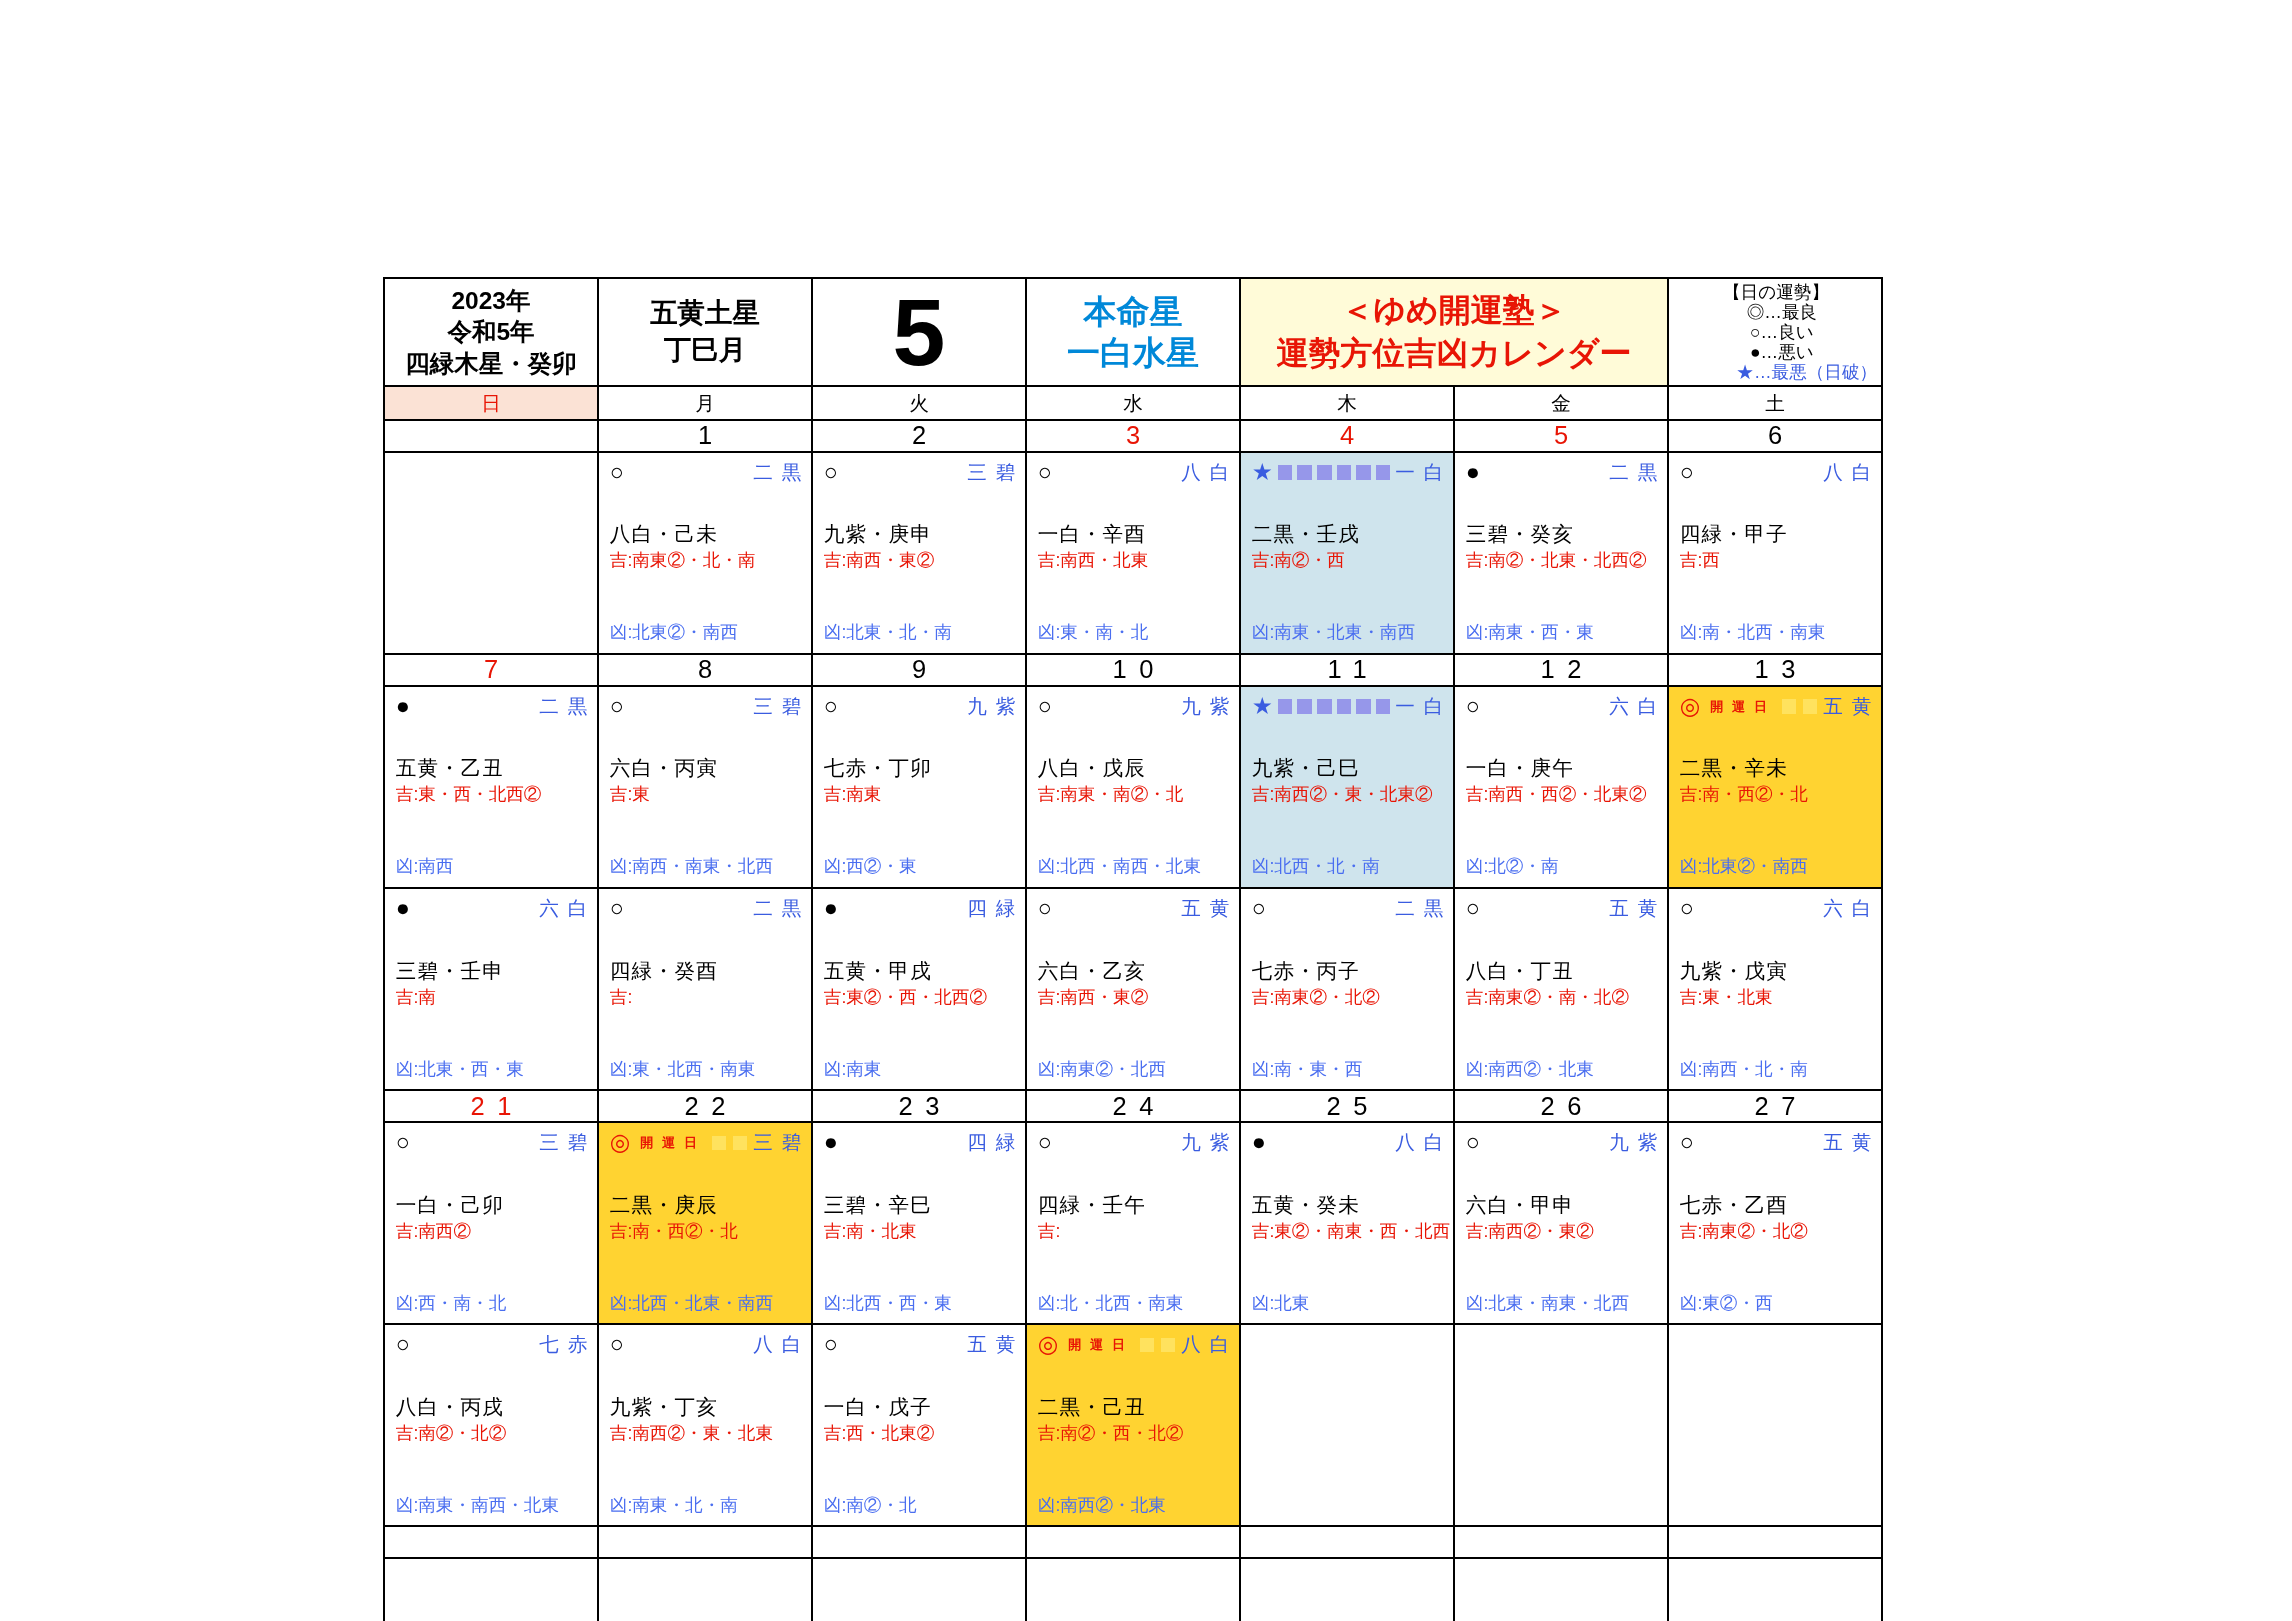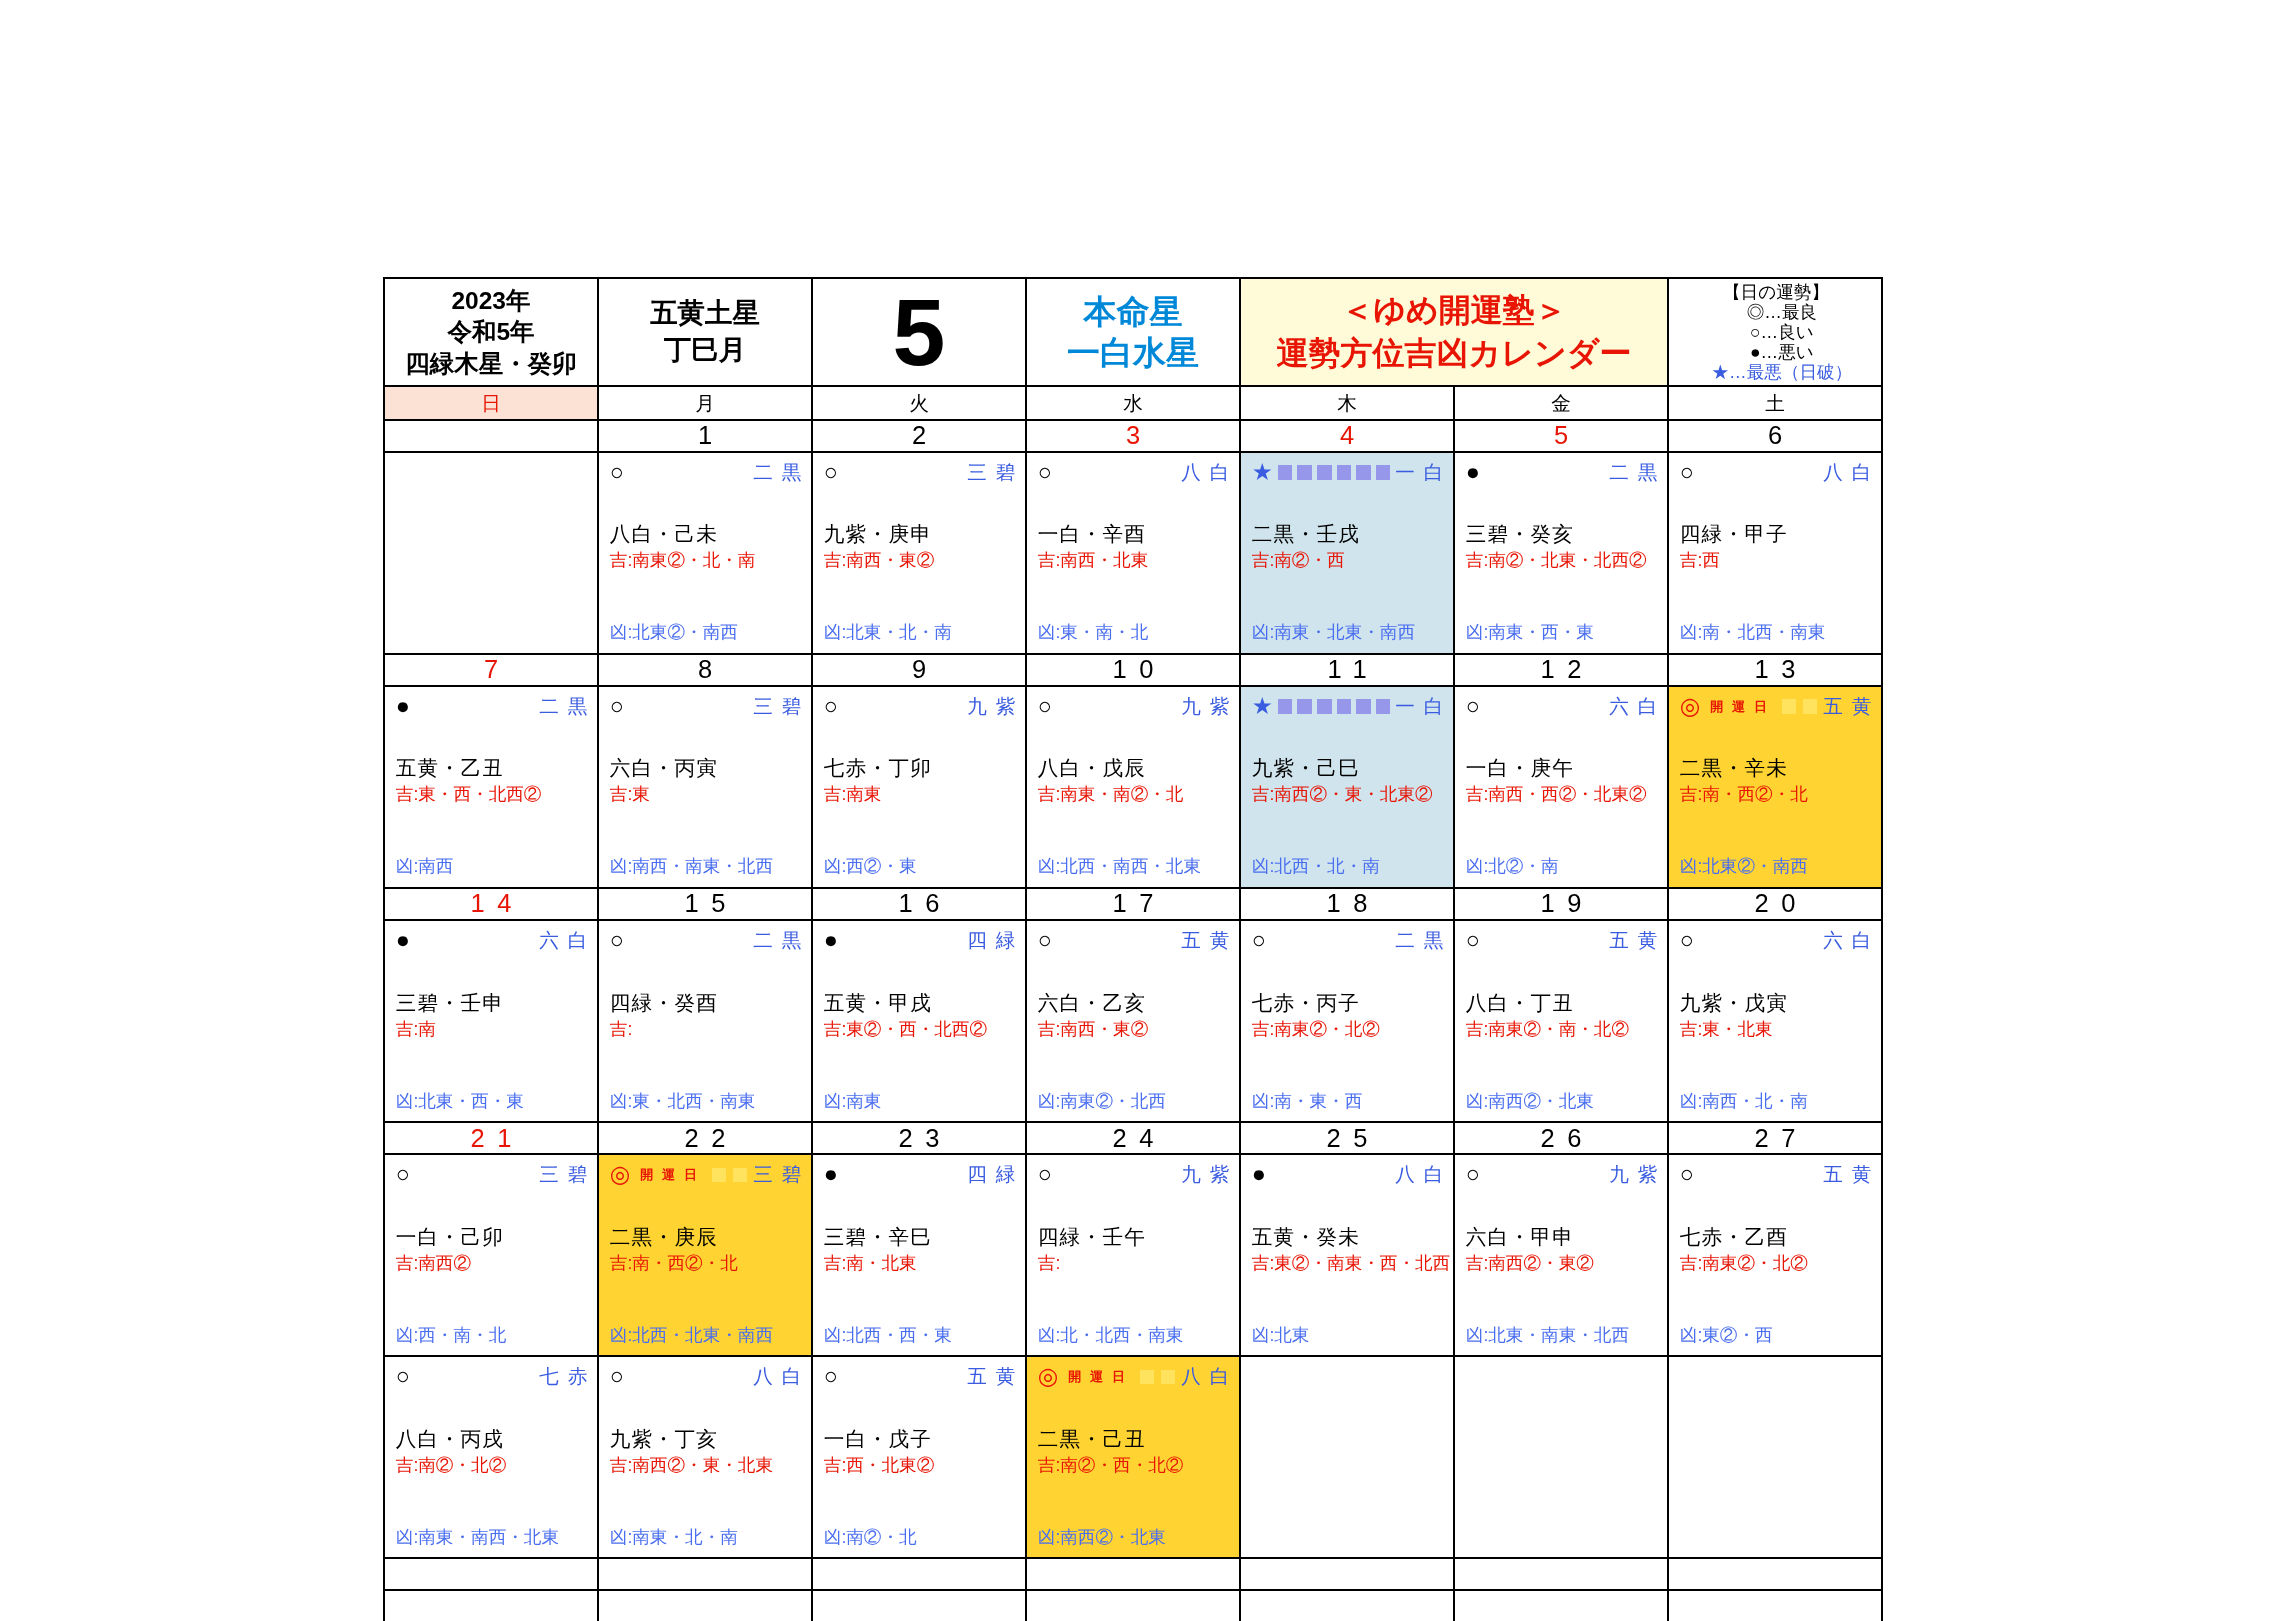--- a/index.html
+++ b/index.html
@@ -19,21 +19,21 @@
 
   
   tr.top-row td { height:101px; vertical-align:middle; text-align:center; }
   td.hc-year   { font-size:24.5px; font-weight:600; line-height:1.28; }
   td.hc-mstar  { font-size:27.4px; font-weight:600; line-height:1.35; }
   td.hc-mnum   { font-size:95px; font-weight:700; line-height:1; }
   td.hc-honmei { font-size:33px; font-weight:600; line-height:1.25; color:var(--honmei-blue); }
   td.hc-title  { background:var(--title-bg); color:var(--red); font-size:32px; font-weight:700; line-height:1.35; }
   td.hc-legend { font-size:17.6px; line-height:1.14; text-align:left; padding:2.9px 3.9px 2.9px 5.9px; vertical-align:middle; }
   .lg-item { padding-left:11.8px; white-space:nowrap; }
-  .lg-item.blue { color:var(--star-blue); }
+  .lg-item.blue { color:var(--star-blue);text-align:right; }
 
   
   tr.wd-row td { height:34px; vertical-align:middle; text-align:center; font-size:19.6px; font-weight:500; }
   tr.wd-row td.sun { background:var(--sunday-bg); color:var(--red); }
 
   
   tr.date-row td {
     height:32px; vertical-align:middle; text-align:center;
     font-size:25.5px; letter-spacing:12.7px; text-indent:12.7px; line-height:1;
   }
@@ -304,29 +304,20 @@
                 <span class="square sq-kaiun"></span>
               </span>
               <span class="star-label">五黄</span>
             </div>
             <div class="meisei">二黒・辛未</div>
             <div class="kichi">吉:南・西②・北</div>
             <div class="kyo">凶:北東②・南西</div>
           </div>
         </td>
       </tr>
-      <tr class="date-row">
-        <td class="red">14</td>
-        <td>15</td>
-        <td>16</td>
-        <td>17</td>
-        <td>18</td>
-        <td>19</td>
-        <td>20</td>
-      </tr>
       <tr class="day-row">
         <td>
           <div class="cell-inner">
             <div class="mark-line">
               <span class="mark ">●</span>
               <span class="mid"></span>
               <span class="star-label">六白</span>
             </div>
             <div class="meisei">三碧・壬申</div>
             <div class="kichi">吉:南</div>

